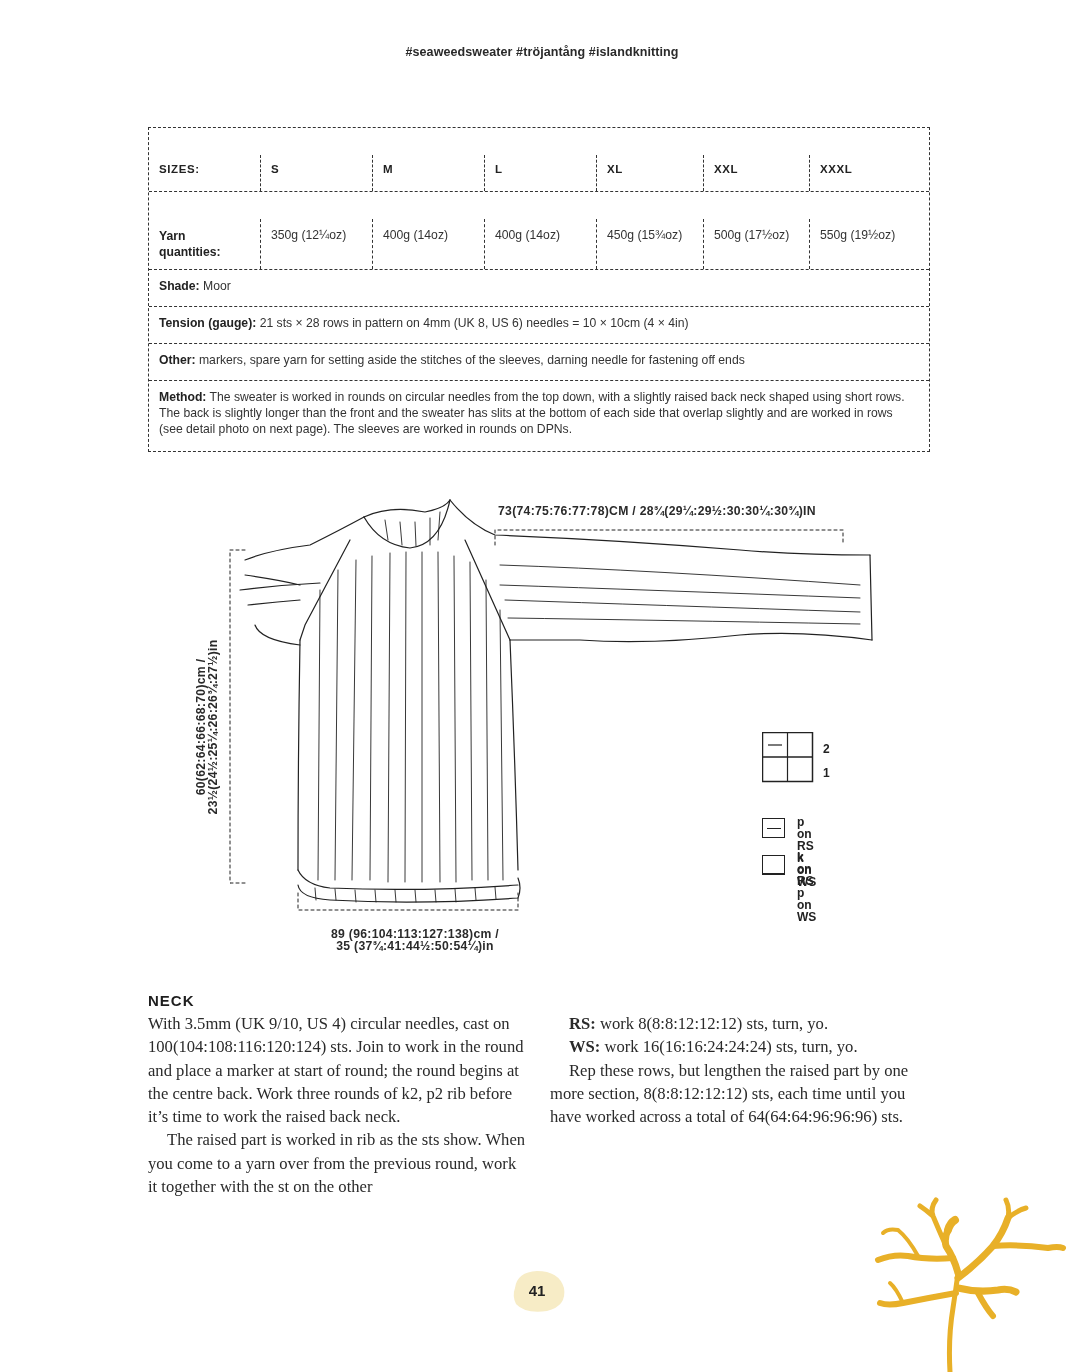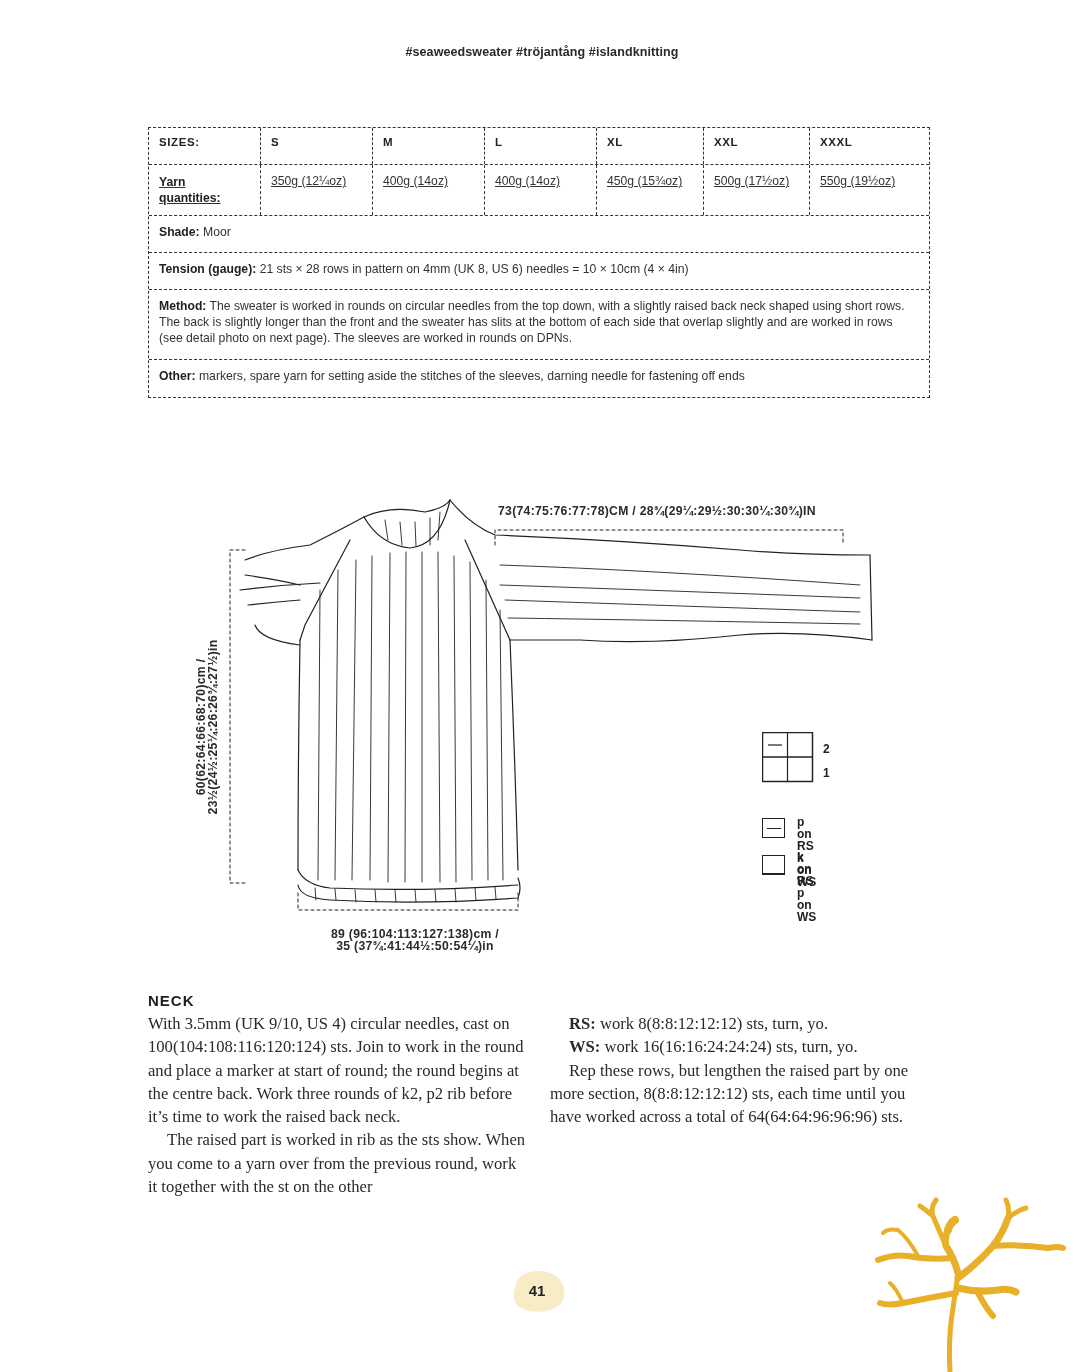--- a/index.html
+++ b/index.html
@@ -6,28 +6,28 @@
     body { width: 1076px; height: 1372px; position: relative; overflow: hidden; color: #1e1e1e; }
 
     .hashtags { position: absolute; top: 45px; left: 4px; width: 1076px; text-align: center;
       font-family: "Liberation Sans", sans-serif; font-weight: bold; font-size: 12.5px; color: #2a2a2a; letter-spacing: 0.1px; }
 
     
     .spec { position: absolute; left: 148px; top: 127px; width: 782px; box-sizing: border-box;
       border: 1px dashed #333; font-family: "Liberation Sans", sans-serif; font-size: 12.2px; color: #333; }
     .spec .row { border-bottom: 1px dashed #333; box-sizing: border-box; }
     .spec .row:last-child { border-bottom: none; }
-    .grid-row { display: flex; }
+    .grid-row { display: flex; margin-top: 27px; }
     .grid-row .cell { box-sizing: border-box; border-right: 1px dashed #333; padding: 7px 10px; }
     .grid-row .cell:last-child { border-right: none; }
     .c0 { width: 112px; } .c1 { width: 112px; } .c2 { width: 112px; } .c3 { width: 112px; }
     .c4 { width: 107px; } .c5 { width: 106px; } .c6 { flex: 1; }
     .hdr-row { height: 37px; }
     .hdr-row .cell { font-weight: bold; font-size: 11.5px; letter-spacing: 0.6px; color: #222; padding-top: 8px; }
-    .qty-row { height: 51px; text-decoration: underline; }
+    .qty-row { height: 51px; }
     .qty-row .cell { padding-top: 9px; }
     .qty-label { font-weight: bold; color: #222; line-height: 16px; }
     .full-row { padding: 8px 10px 8px 10px; line-height: 16px; }
     .full-row b { color: #222; }
     .r-yarn { height: 37px; }
     .r-shade { height: 37px; }
     .r-needles { height: 50px; }
     .r-tension { height: 37px; }
     .r-other { height: 37px; }
     .r-method { height: 70px; }
@@ -81,25 +81,25 @@
     <div class="cell c4">450g (15¾oz)</div>
     <div class="cell c5">500g (17½oz)</div>
     <div class="cell c6">550g (19½oz)</div>
   </div>
   <div class="row full-row r-shade">
     <b>Shade:</b><span> Moor</span>
   </div>
   <div class="row full-row r-tension">
     <b>Tension (gauge):</b><span> 21 sts × 28 rows in pattern on 4mm (UK 8, US 6) needles = 10 × 10cm (4 × 4in)</span>
   </div>
+  <div class="row full-row r-other">
+    <b>Other:</b><span> markers, spare yarn for setting aside the stitches of the sleeves, darning needle for fastening off ends</span>
+  </div>
   <div class="row full-row r-method">
     <b>Method:</b><span> The sweater is worked in rounds on circular needles from the top down, with a slightly raised back neck shaped using short rows. The back is slightly longer than the front and the sweater has slits at the bottom of each side that overlap slightly and are worked in rows (see detail photo on next page). The sleeves are worked in rounds on DPNs.</span>
-  </div>
-  <div class="row full-row r-other">
-    <b>Other:</b><span> markers, spare yarn for setting aside the stitches of the sleeves, darning needle for fastening off ends</span>
   </div>
 </div>
 
 <div class="schem">
   <svg width="1076" height="480" viewBox="0 490 1076 480" style="position:absolute;left:0;top:0">
     <g fill="none" stroke="#222" stroke-width="1.2" stroke-linecap="round">
 
       <path d="M245 550 L230 550 L230 883 L245 883" stroke-dasharray="3,3" stroke-width="1"></path>
       <path d="M495 545 L495 530 L843 530 L843 545" stroke-dasharray="3,3" stroke-width="1"></path>
       <path d="M298 893 L298 910 L518 910 L518 893" stroke-dasharray="3,3" stroke-width="1"></path>

